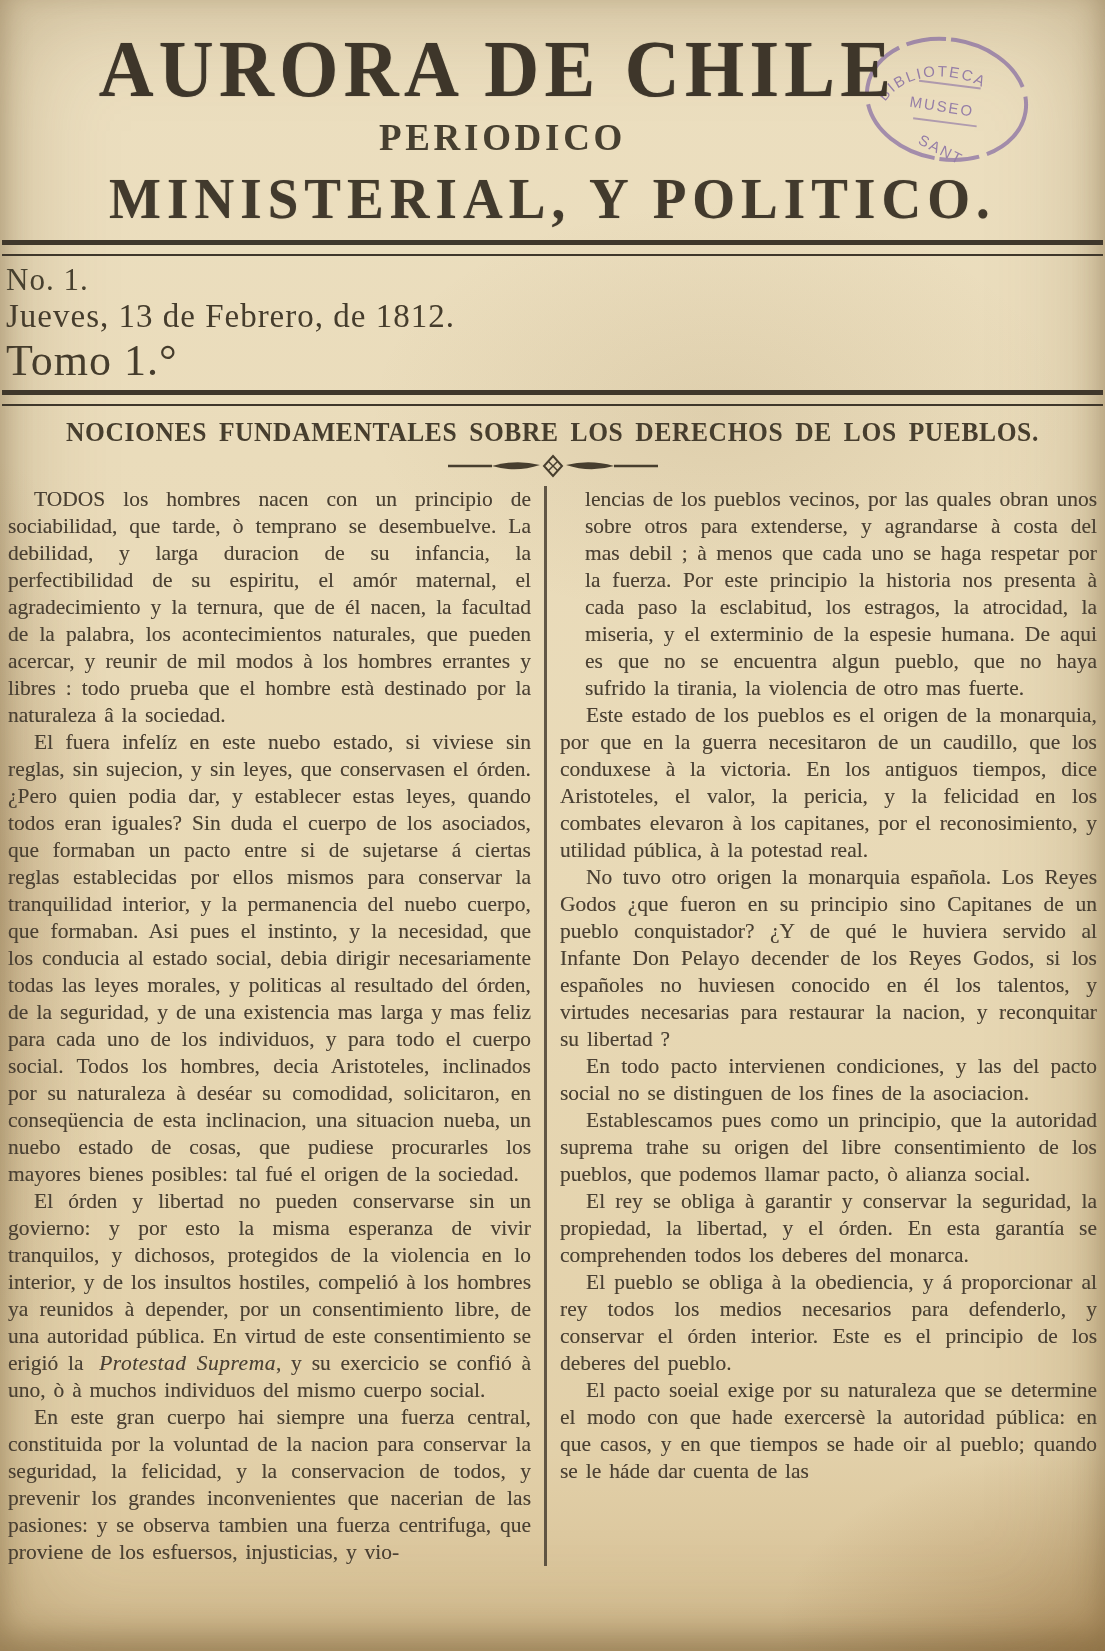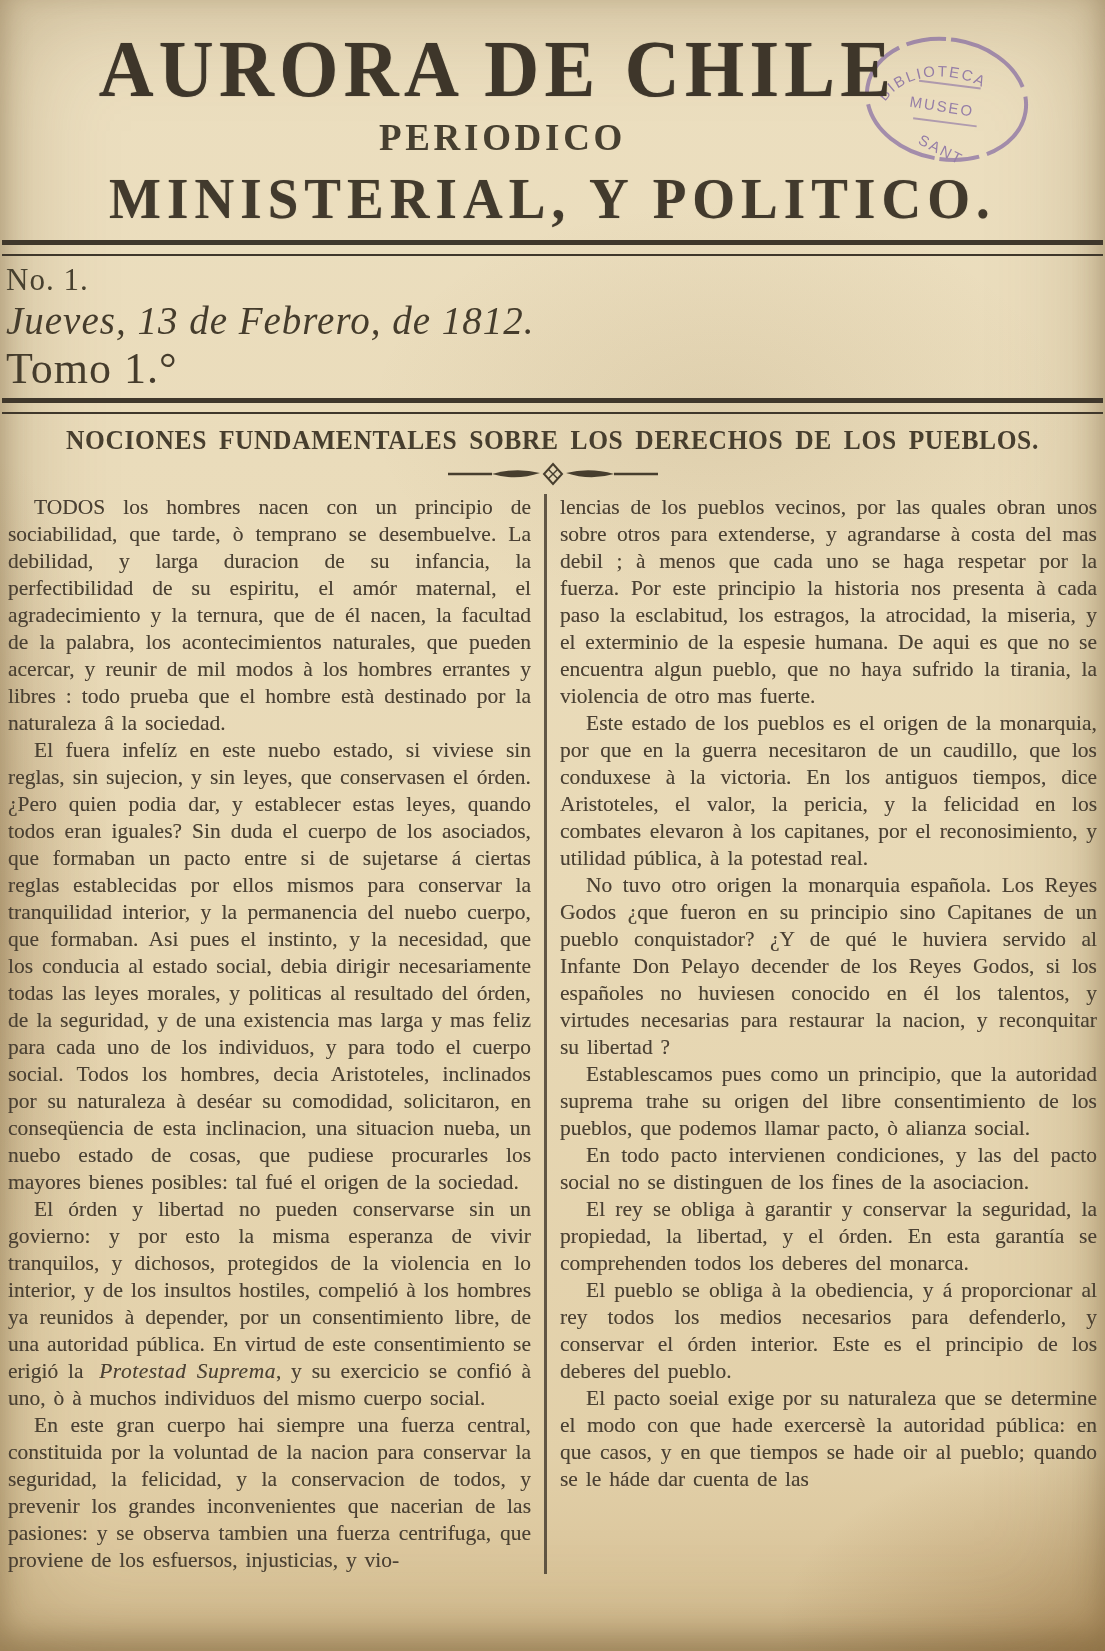--- a/index.html
+++ b/index.html
@@ -41,21 +41,21 @@
   .stamp text{fill:#7a5fa0;font-family:"Liberation Sans",sans-serif;font-size:15px;letter-spacing:2px;}
   
   .rule{height:9px;border-top:5px solid #3f372b;border-bottom:2px solid #3f372b;margin:0 2px;}
   .rule.r1{margin-top:14px;}
   .dateline{
     display:flex;align-items:baseline;justify-content:space-between;
     padding:6px 10px 4px 6px;
     flex-direction:column;
   }
   .issue-no{font-size:31px;color:#47402f;letter-spacing:1px;}
-  .date-center{font-size:39px;font-style:italic;color:#453c2c;letter-spacing:1px;flex:1;text-align:center;margin-right:60px;}
+  .date-center{font-size:33px;color:#453c2c;letter-spacing:1px;flex:1;text-align:center;margin-right:60px;}
   .tomo{font-size:44px;color:#453c2c;letter-spacing:1px;}
   
   .headline{
     text-align:center;font-size:25.5px;font-weight:600;color:#473e2e;
     letter-spacing:0.6px;word-spacing:5px;margin-top:12px;transform:scaleY(1.03);
   }
   .ornament{display:block;margin:6px auto 0 auto;}
   
   .columns{
     display:grid;grid-template-columns:523px 3px 1fr;
@@ -65,21 +65,21 @@
   }
   .col-divider{background:#4a4132;width:2.5px;opacity:0.85;}
   .para{
     margin:0;text-align:justify;
     font-size:21.5px;line-height:27px;
     text-indent:26px;word-spacing:2.5px;
     color:#4a4033;
     text-shadow:0 0 0.6px rgba(74,64,51,0.4);
   }
   .para i{letter-spacing:0.5px;margin-left:6px;}
-  [data-name="column-right"] .para:first-child{text-indent:0;}
+  [data-name="column-right"] .para:first-child{text-indent:0;margin-left:25px;}
 </style>
 </head>
 <body>
 
 <div class="page" data-name="newspaper-page">
 
   <svg class="stamp" data-name="library-stamp-icon" viewBox="0 0 185 150">
     <ellipse cx="88" cy="72" rx="80" ry="60" fill="none" stroke="#7a5fa0" stroke-width="4" stroke-dasharray="60 8 40 5 90 10" opacity="0.85"></ellipse>
     <path id="stampArc" d="M 26,92 A 66,48 0 0 1 152,78" fill="none"></path>
     <text data-name="stamp-line-1"><textPath href="#stampArc" startOffset="8">BIBLIOTECA</textPath></text>
@@ -120,21 +120,21 @@
         <p class="para" data-name="article-paragraph">TODOS los hombres nacen con un principio de sociabilidad, que tarde, ò temprano se desembuelve.  La debilidad, y larga duracion de su infancia, la perfectibilidad de su espiritu, el amór maternal, el agradecimiento y la ternura, que de él nacen, la facultad de la palabra, los acontecimientos naturales, que pueden acercar, y reunir de mil modos à los hombres errantes y libres : todo prueba que el hombre està destinado por la naturaleza â la sociedad.</p>
         <p class="para" data-name="article-paragraph">El fuera infelíz en este nuebo estado, si viviese sin reglas, sin sujecion, y sin leyes, que conservasen el órden.  ¿Pero quien podia dar, y establecer estas leyes, quando todos eran iguales?  Sin duda el cuerpo de los asociados, que formaban un pacto entre si de sujetarse á ciertas reglas establecidas por ellos mismos para conservar la tranquilidad interior, y la permanencia del nuebo cuerpo, que formaban.  Asi pues el instinto, y la necesidad, que los conducia al estado social, debia dirigir necesariamente todas las leyes morales, y politicas al resultado del órden, de la seguridad, y de una existencia mas larga y mas feliz para cada uno de los individuos, y para todo el cuerpo social.  Todos los hombres, decia Aristoteles, inclinados por su naturaleza à deséar su comodidad, solicitaron, en conseqüencia de esta inclinacion, una situacion nueba, un nuebo estado de cosas, que pudiese procurarles los mayores bienes posibles:  tal fué el origen de la sociedad.</p>
         <p class="para" data-name="article-paragraph">El órden y libertad no pueden conservarse sin un govierno:  y por esto la misma esperanza de vivir tranquilos, y dichosos, protegidos de la violencia en lo interior, y de los insultos hostiles, compelió à los hombres ya reunidos à depender, por un consentimiento libre, de una autoridad pública.  En virtud de este consentimiento se erigió la <i>Protestad Suprema</i>, y su exercicio se confió à uno, ò à muchos individuos del mismo cuerpo social.</p>
         <p class="para" data-name="article-paragraph">En este gran cuerpo hai siempre una fuerza central, constituida por la voluntad de la nacion para conservar la seguridad, la felicidad, y la conservacion de todos, y prevenir los grandes inconvenientes que nacerian de las pasiones:  y se observa tambien una fuerza centrifuga, que proviene de los esfuersos, injusticias, y vio-</p>
       </div>
     <div class="col-divider" data-name="column-divider"></div>
     <div data-name="column-right">
         <p class="para" data-name="article-paragraph">lencias de los pueblos vecinos, por las quales obran unos sobre otros para extenderse, y agrandarse à costa del mas debil ; à menos que cada uno se haga respetar por la fuerza.   Por este principio la historia nos presenta à cada paso la esclabitud, los estragos, la atrocidad, la miseria, y el exterminio de la espesie humana.   De aqui es que no se encuentra algun pueblo, que no haya sufrido la tirania, la violencia de otro mas fuerte.</p>
         <p class="para" data-name="article-paragraph">Este estado de los pueblos es el origen de la monarquia, por que en la guerra necesitaron de un caudillo, que los conduxese à la victoria.   En los antiguos tiempos, dice Aristoteles, el valor, la pericia, y la felicidad en los combates elevaron à los capitanes, por el reconosimiento, y utilidad pública, à la potestad real.</p>
         <p class="para" data-name="article-paragraph">No tuvo otro origen la monarquia española.   Los Reyes Godos ¿que fueron en su principio sino Capitanes de un pueblo conquistador?  ¿Y de qué le huviera servido al Infante Don Pelayo decender de los Reyes Godos, si los españoles no huviesen conocido en él los talentos, y virtudes necesarias para restaurar la nacion, y reconquitar su libertad ?</p>
+        <p class="para" data-name="article-paragraph">En todo pacto intervienen condiciones, y las del pacto social no se distinguen de los fines de la asociacion.</p>
         <p class="para" data-name="article-paragraph">Establescamos pues como un principio, que la autoridad suprema trahe su origen del libre consentimiento de los pueblos, que podemos llamar pacto, ò alianza social.</p>
-        <p class="para" data-name="article-paragraph">En todo pacto intervienen condiciones, y las del pacto social no se distinguen de los fines de la asociacion.</p>
         <p class="para" data-name="article-paragraph">El rey se obliga à garantir y conservar la seguridad, la propiedad, la libertad, y el órden.   En esta garantía se comprehenden todos los deberes del monarca.</p>
         <p class="para" data-name="article-paragraph">El pueblo se obliga à la obediencia, y á proporcionar al rey todos los medios necesarios para defenderlo, y conservar el órden interior.   Este es el principio de los deberes del pueblo.</p>
         <p class="para" data-name="article-paragraph">El pacto soeial exige por su naturaleza que se determine el modo con que hade exercersè la autoridad pública:  en que casos, y en que tiempos se hade oir al pueblo;  quando se le háde dar cuenta de las</p>
       </div>
   </div>
 
 </div>
 
 </body></html>

